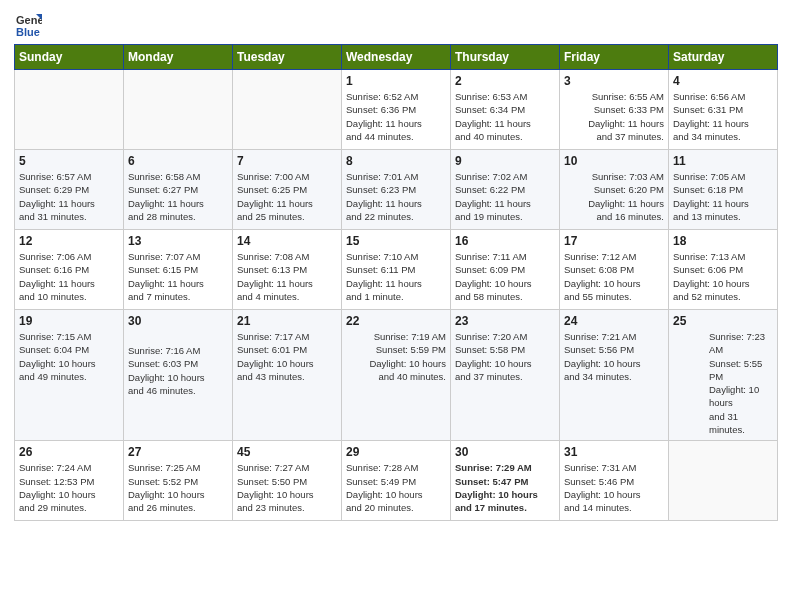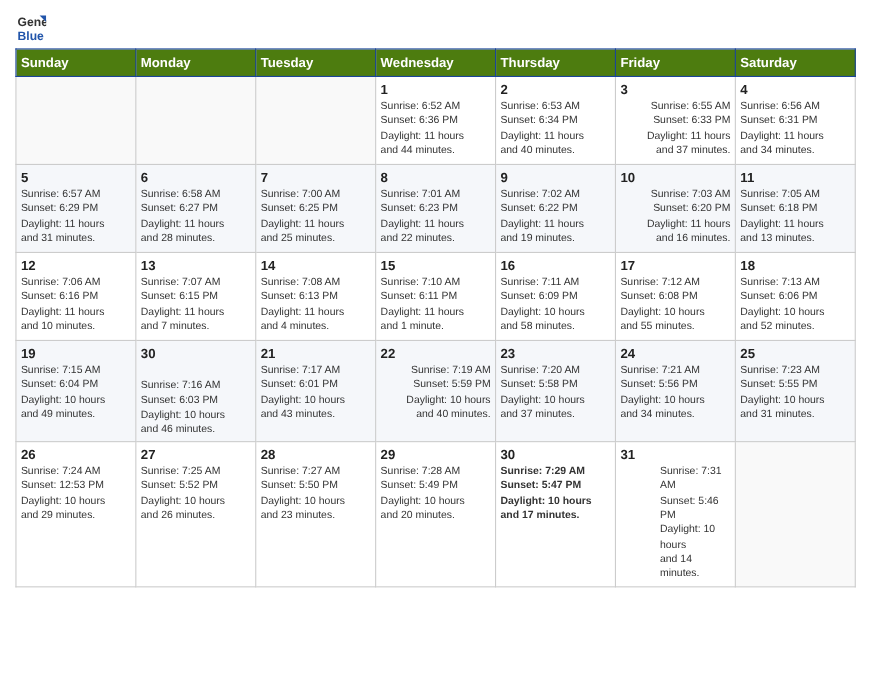--- a/index.html
+++ b/index.html
@@ -294,21 +294,21 @@
           </td>
           <td>
             <span class="day-number">24</span>
             <div class="day-detail" style="white-space: pre-line;">Sunrise: 7:21 AM
 Sunset: 5:56 PM
 Daylight: 10 hours
 and 34 minutes.</div>
           </td>
           <td>
             <span class="day-number">25</span>
-            <div class="day-detail" style="white-space: pre-line;">Sunrise: 7:23 AM
+            <div class="day-detail" style="white-space: pre-line; margin-left: 36px;">Sunrise: 7:23 AM
 Sunset: 5:55 PM
 Daylight: 10 hours
 and 31 minutes.</div>
           </td>
         </tr>
         <tr>
           <td>
             <span class="day-number">26</span>
             <div class="day-detail" style="white-space: pre-line;">Sunrise: 7:24 AM
 Sunset: 12:53 PM
@@ -316,21 +316,21 @@
 and 29 minutes.</div>
           </td>
           <td>
             <span class="day-number">27</span>
             <div class="day-detail" style="white-space: pre-line;">Sunrise: 7:25 AM
 Sunset: 5:52 PM
 Daylight: 10 hours
 and 26 minutes.</div>
           </td>
           <td>
-            <span class="day-number">28</span>
+            <span class="day-number">45</span>
             <div class="day-detail" style="white-space: pre-line;">Sunrise: 7:27 AM
 Sunset: 5:50 PM
 Daylight: 10 hours
 and 23 minutes.</div>
           </td>
           <td>
             <span class="day-number">29</span>
             <div class="day-detail" style="white-space: pre-line;">Sunrise: 7:28 AM
 Sunset: 5:49 PM
 Daylight: 10 hours
@@ -338,21 +338,21 @@
           </td>
           <td>
             <span class="day-number">30</span>
             <div class="day-detail" style="white-space: pre-line; font-weight: bold;">Sunrise: 7:29 AM
 Sunset: 5:47 PM
 Daylight: 10 hours
 and 17 minutes.</div>
           </td>
           <td>
             <span class="day-number">31</span>
-            <div class="day-detail" style="white-space: pre-line; margin-left: 36px;">Sunrise: 7:31 AM
+            <div class="day-detail" style="white-space: pre-line;">Sunrise: 7:31 AM
 Sunset: 5:46 PM
 Daylight: 10 hours
 and 14 minutes.</div>
           </td>
           <td class="empty-cell"></td>
         </tr>
       </tbody>
   </table>
 </div>
 

